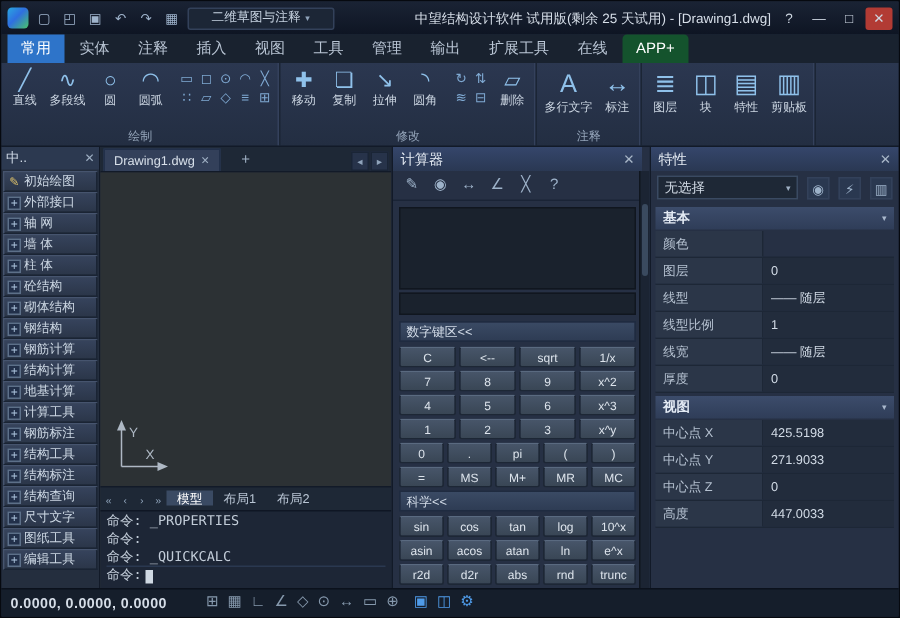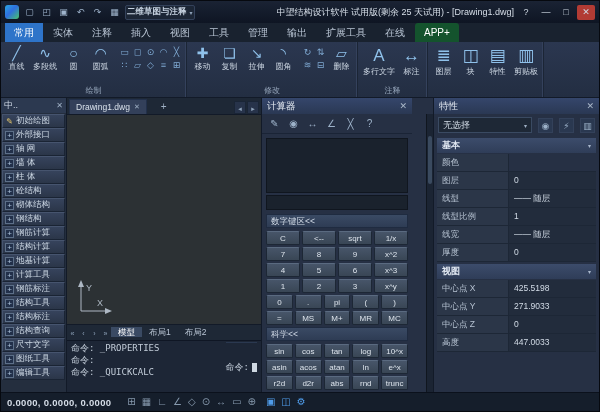--- a/index.html
+++ b/index.html
@@ -5,21 +5,21 @@
   *{margin:0;padding:0;box-sizing:border-box;}
   html,body{width:600px;height:412px;overflow:hidden;}
   body{font-family:"Liberation Sans","DejaVu Sans",sans-serif;background:#10161f;color:#cdd6e2;}
   .window{width:600px;height:412px;display:flex;flex-direction:column;background:#232e42;border:1px solid #06090f;}
 
   
   .titlebar{flex:0 0 22px;display:flex;align-items:center;background:linear-gradient(#1a2334,#0e1523);padding:0 4px;gap:3px;}
   .applogo{width:14px;height:14px;border-radius:3px;background:linear-gradient(135deg,#29a8e0 0%,#2f6fe0 45%,#49c46a 100%);flex:0 0 14px;}
   .qat{display:flex;gap:2px;}
   .tbi{width:15px;height:15px;line-height:15px;text-align:center;font-size:9px;color:#9fb4cc;}
-  .ws{display:flex;align-items:center;gap:3px;height:15px;padding:0 1px;background:#1c2636;border:1px solid #33415a;border-radius:2px;font-size:8.5px;color:#c6d2e0;white-space:nowrap;font-weight:bold;}
+  .ws{display:flex;align-items:center;gap:3px;height:15px;padding:0 15px;background:#1c2636;border:1px solid #33415a;border-radius:2px;font-size:8.5px;color:#c6d2e0;white-space:nowrap;}
   .ws .caret{font-size:6px;color:#8fa3ba;}
   .tb-title{flex:1;text-align:right;font-size:9px;color:#d7dfe9;white-space:nowrap;overflow:hidden;}
   .tb-right{display:flex;gap:2px;}
   .wbtn{width:18px;height:15px;line-height:15px;text-align:center;font-size:9px;color:#cfd8e3;}
   .wbtn.close{background:#b23b34;border-radius:2px;}
 
   
   .ribbon-tabs{flex:0 0 19px;display:flex;align-items:flex-end;background:#19222f;padding-left:4px;gap:1px;}
   .rtab{height:19px;line-height:19px;padding:0 9px;font-size:10px;color:#b9c5d4;white-space:nowrap;}
   .ribbon-tabs .rtab:first-of-type{background:#2e74c9;color:#fff;}
@@ -59,28 +59,28 @@
   .newtab{width:14px;height:14px;line-height:13px;text-align:center;font-size:10px;color:#9fb0c4;}
   .doc-nav{margin-left:auto;display:flex;gap:1px;}
   .doc-nav span{width:12px;height:13px;line-height:13px;text-align:center;font-size:7px;color:#8fa3ba;background:#27334a;border:1px solid #1a2536;}
   .canvas{flex:1;position:relative;background:#2c3134;min-height:0;}
   .ucs{position:absolute;left:6px;bottom:6px;}
   .ucs text{fill:#aeb8c4;font-size:9px;font-family:"Liberation Sans",sans-serif;}
   .layouttabs{flex:0 0 15px;display:flex;align-items:center;background:#1e2836;border-top:1px solid #121a28;font-size:8.5px;}
   .ltnav span{display:inline-block;width:11px;text-align:center;font-size:7px;color:#8fa3ba;}
   .ltab{padding:0 7px;height:15px;line-height:15px;color:#b9c5d4;white-space:nowrap;}
   .layouttabs .ltab:first-of-type{background:#3a4a63;color:#fff;}
-  .cmd{flex:0 0 52px;background:#1d2636;border-top:1px solid #0f1624;font-family:"DejaVu Sans Mono","Liberation Mono",monospace;font-size:9px;color:#c2ccd8;display:flex;flex-direction:row;padding:1px 4px;overflow:hidden;}
+  .cmd{flex:0 0 52px;background:#1d2636;border-top:1px solid #0f1624;font-family:"DejaVu Sans Mono","Liberation Mono",monospace;font-size:9px;color:#c2ccd8;display:flex;flex-direction:column;padding:1px 4px;overflow:hidden;}
   .cmd-history{flex:1;overflow:hidden;}
   .cmd-line{line-height:12px;white-space:nowrap;}
   .cmd-input{display:flex;align-items:center;gap:3px;line-height:13px;border-top:1px solid #2a3850;}
   .cmd-caret{width:5px;height:9px;background:#cfd8e2;display:inline-block;}
 
   
-  .calc{flex:0 0 172px;background:#263044;border-left:1px solid #121a28;display:flex;flex-direction:column;position:relative;padding-right:21px;overflow:hidden;}
+  .calc{flex:0 0 172px;background:#263044;border-left:1px solid #121a28;display:flex;flex-direction:column;position:relative;padding-right:5px;overflow:hidden;}
   .panel-header{flex:0 0 16px;display:flex;align-items:center;background:linear-gradient(#35466b,#2a3853);padding:0 5px;font-size:9.5px;color:#e4eaf2;}
   .panel-header .x{margin-left:auto;font-size:9px;color:#aab8c9;}
   .calc-toolbar{flex:0 0 20px;display:flex;align-items:center;gap:4px;padding:0 5px;border-bottom:1px solid #1a2436;}
   .ctb{width:15px;height:15px;line-height:15px;text-align:center;font-size:10px;color:#9db2c9;}
   .calc-hist{flex:1;margin:4px 4px 2px;background:#1a222d;border:1px solid #10161f;min-height:26px;}
   .calc-input{flex:0 0 15px;margin:0 4px 4px;background:#1a222d;border:1px solid #10161f;}
   .sec-hdr{flex:0 0 14px;margin:0 4px 3px;background:linear-gradient(#3a4a64,#2e3c54);border:1px solid #1f2b40;font-size:8.5px;line-height:12px;padding:0 4px;color:#d3dce8;}
   .key-row{display:flex;gap:2px;margin:0 4px 2px;}
   .key{flex:1;height:14px;background:linear-gradient(#475569,#394655);border:1px solid #1d2735;border-top-color:#5a6a80;border-radius:2px;font-size:8px;color:#dde4ec;font-family:inherit;line-height:11px;padding:0;}
   .vscroll{position:absolute;right:0;top:16px;bottom:0;width:7px;background:#1b2433;border-left:1px solid #10161f;}
@@ -94,21 +94,21 @@
   .sel-icon{width:15px;height:15px;line-height:14px;text-align:center;font-size:9px;color:#9db2c9;border:1px solid #33415a;background:#2a3850;}
   .psec-hdr{flex:0 0 15px;display:flex;align-items:center;margin:2px 3px 1px;padding:0 5px;background:linear-gradient(#3c4c6b,#2f3d58);font-size:9px;font-weight:bold;color:#e2e9f3;}
   .psec-hdr .chev{margin-left:auto;font-size:6px;color:#a9b8cc;}
   .prop-rows{display:flex;flex-direction:column;margin:0 3px;}
   .prop-row{display:flex;flex:0 0 18px;height:18px;border-bottom:1px solid #1d2736;}
   .prop-label{flex:0 0 72px;width:72px;background:#2b3648;font-size:8.5px;line-height:17px;padding-left:5px;color:#b6c2d1;border-right:1px solid #1d2736;white-space:nowrap;}
   .prop-value{flex:1;background:#222c3c;font-size:8.5px;line-height:17px;padding-left:5px;color:#d2dbe6;white-space:nowrap;overflow:hidden;}
 
   
   .statusbar{flex:0 0 19px;display:flex;align-items:center;background:#151e2b;border-top:1px solid #0b111c;padding:0 6px;}
-  .coords{font-size:9.5px;font-weight:bold;color:#d5dde7;margin-right:16px;letter-spacing:.3px;white-space:nowrap;}
+  .coords{font-size:9.5px;font-weight:bold;color:#d5dde7;margin-right:26px;letter-spacing:.3px;white-space:nowrap;}
   .status-toggles{display:flex;gap:6px;margin-right:10px;}
   .stog{font-size:10px;color:#8699ad;line-height:18px;}
   .status-toggles.active .stog{color:#4f9be8;}
 </style>
 </head>
 <body>
 
 <div class="window">
 
   <div class="titlebar">

